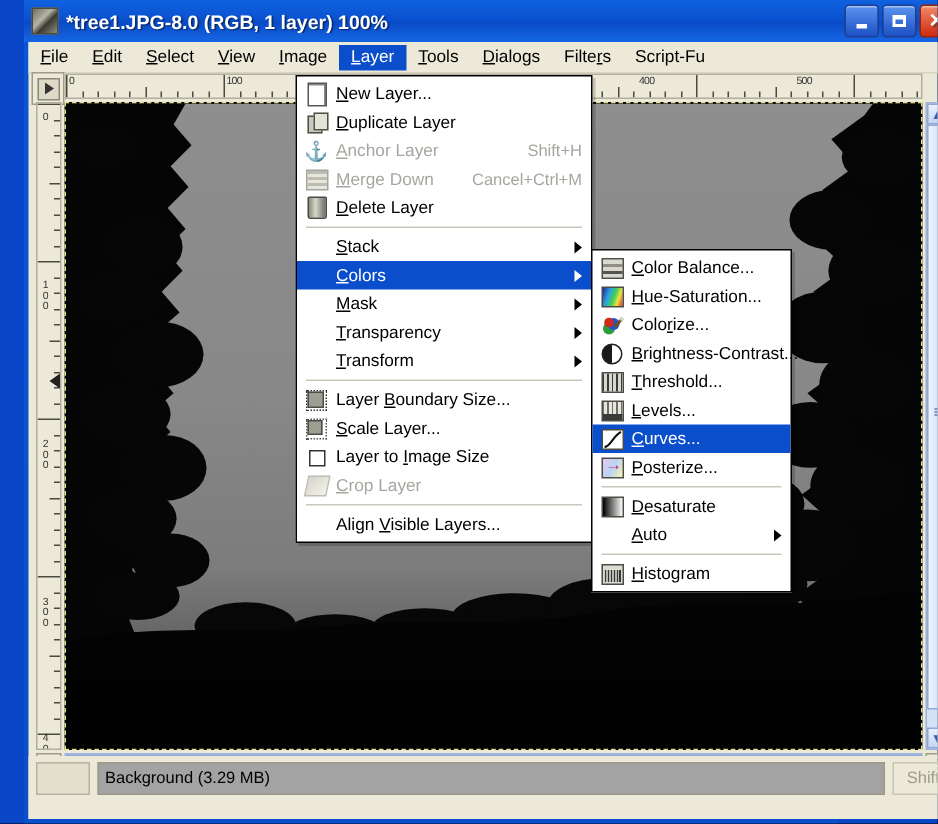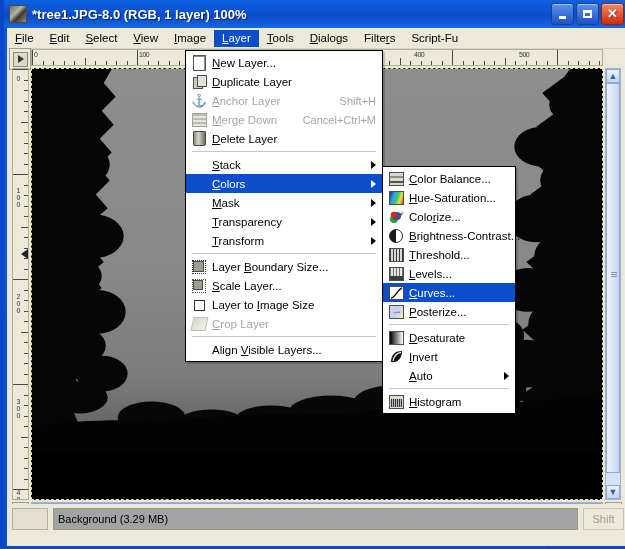--- a/index.html
+++ b/index.html
@@ -6,21 +6,21 @@
   body{
     width:625px;height:549px;overflow:hidden;
     font-family:"Liberation Sans", sans-serif;
     font-size:11px;
     background:#0a46c8;
   }
   #app{position:relative;width:625px;height:549px;}
 
   
   .win-frame{
-    position:absolute;left:4px;top:0;width:543px;height:549px;
+    position:absolute;left:16px;top:0;width:543px;height:549px;
     background:linear-gradient(to bottom,#0a56d6 0%,#0a4ecb 100%);
     box-sizing:border-box;
     padding-left:12px;
   }
   .titlebar{
     position:absolute;left:0;top:0;width:625px;height:28px;
     background:linear-gradient(to bottom,#0f62e0 0%,#0a50cf 48%,#0a4ac6 52%,#1566e3 100%);
     display:flex;align-items:center;
   }
   .title-icon{
@@ -635,29 +635,20 @@
           <span class="menu-lbl"><span class="u">P</span>osterize...</span>
         </div>
         <div class="menu-sep"></div>
         <div class="menu-row">
           <span class="menu-ic">
             <span class="ic-box ic-desat"></span>
           </span>
           <span class="menu-lbl"><span class="u">D</span>esaturate</span>
         </div>
         <div class="menu-row">
-          <span class="menu-ic">
-            <svg width="15" height="14" viewBox="0 0 15 14">
-              <path d="M2 12 C2 4 7 1 13 1 C13 9 8 13 2 12 Z" fill="#111"></path>
-              <path d="M4 11 C5 6 8 3 12 2.4" stroke="#fff" stroke-width="1.2" fill="none"></path>
-            </svg>
-          </span>
-          <span class="menu-lbl"><span class="u">I</span>nvert</span>
-        </div>
-        <div class="menu-row">
           <span class="menu-ic"></span>
           <span class="menu-lbl"><span class="u">A</span>uto</span>
           <span class="menu-arrow"></span>
         </div>
         <div class="menu-sep"></div>
         <div class="menu-row">
           <span class="menu-ic">
             <span class="ic-box ic-hist"></span>
           </span>
           <span class="menu-lbl"><span class="u">H</span>istogram</span>

